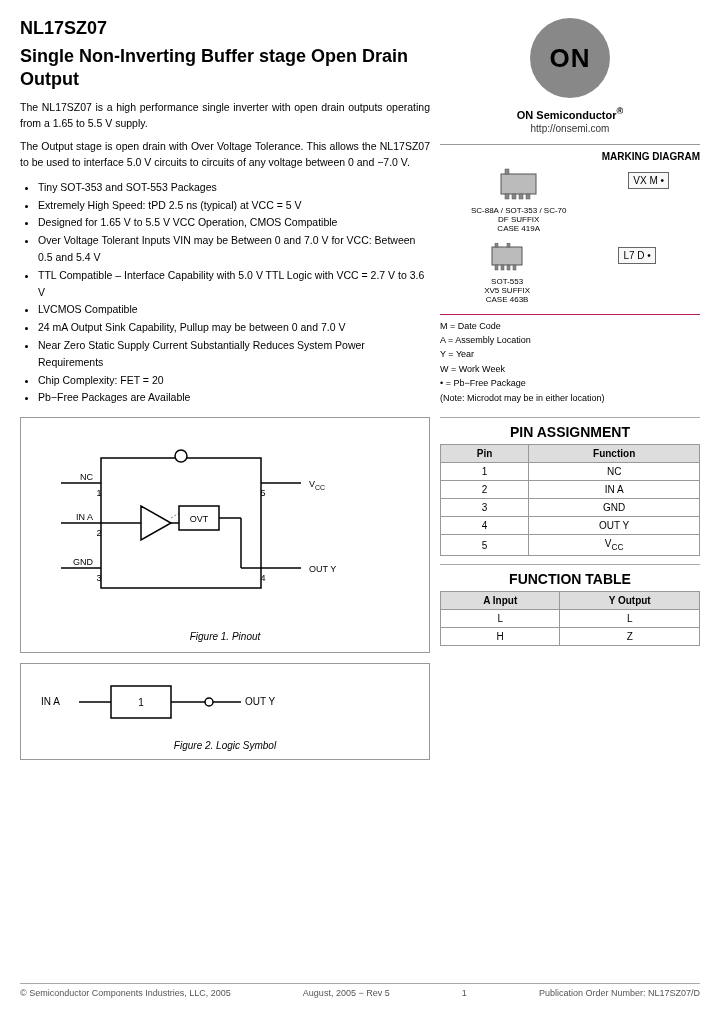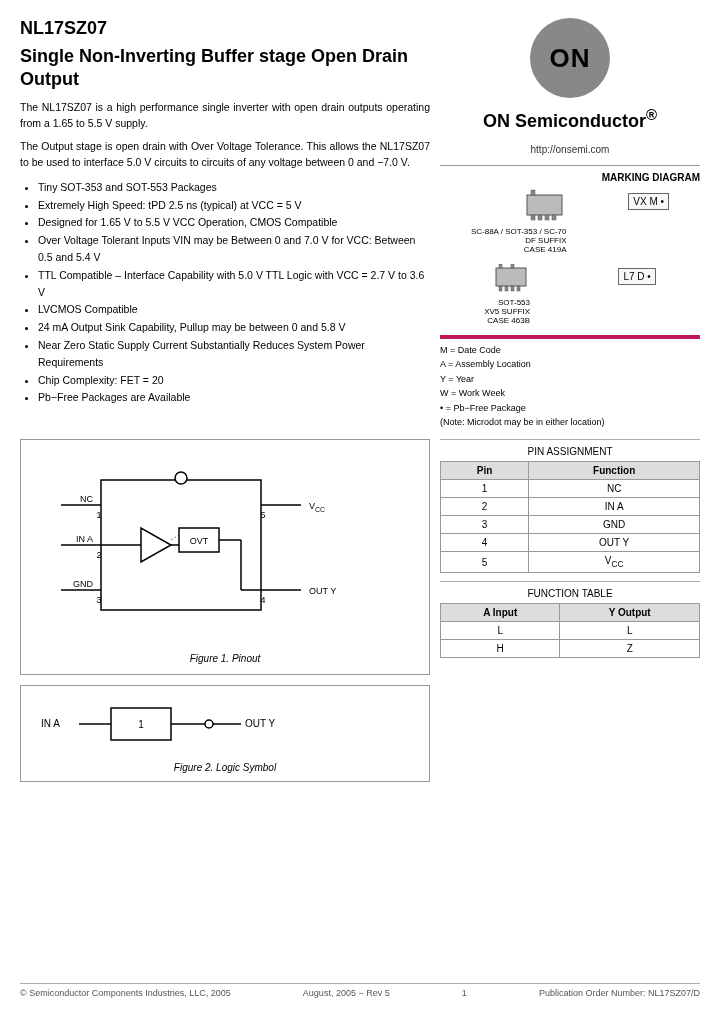--- a/index.html
+++ b/index.html
@@ -72,23 +72,23 @@
       justify-content: center;
       margin-bottom: 8px;
     }
     .on-logo-text {
       color: #000000;
       font-size: 26px;
       font-weight: bold;
       letter-spacing: 1px;
     }
     .company-name {
-      font-size: 18px;
-      font-weight: bold;
-      margin-bottom: 12px;
+      font-size: 11px;
+      font-weight: bold;
+      margin-bottom: 2px;
       text-align: center;
     }
     .website {
       font-size: 10px;
       color: #333;
       margin-bottom: 10px;
       text-align: center;
     }
     .marking-section {
       width: 100%;
@@ -104,40 +104,40 @@
     .marking-row {
       display: flex;
       flex-direction: row;
       justify-content: space-around;
       align-items: flex-start;
       margin-bottom: 10px;
     }
     .marking-item {
       display: flex;
       flex-direction: column;
-      align-items: flex-end;
+      align-items: center;
       font-size: 9px;
     }
     .package-img {
       margin-bottom: 4px;
     }
     .marking-code-box {
       border: 1px solid #666;
       padding: 2px 4px;
       font-size: 9px;
       background: #f8f8f8;
       text-align: center;
       white-space: nowrap;
     }
     .legend-section {
       width: 100%;
       font-size: 9px;
       line-height: 1.6;
       margin-top: 6px;
-      border-top: 4px solid #be185d;
+      border-top: 1px solid #be185d;
       padding-top: 4px;
     }
     
     .main-content {
       display: flex;
       flex-direction: row;
       gap: 10px;
       margin-top: 10px;
     }
     .diagrams-col {
@@ -156,22 +156,22 @@
       background: #fff;
     }
     .diagram-title {
       text-align: center;
       font-size: 10px;
       margin-top: 6px;
       font-style: italic;
     }
     
     .section-title {
-      font-weight: normal;
-      font-size: 10px;
+      font-weight: bold;
+      font-size: 14px;
       text-align: center;
       margin-bottom: 4px;
       border-top: 1px solid #aaa;
       padding-top: 6px;
     }
     table.data-table {
       width: 100%;
       border-collapse: collapse;
       font-size: 10px;
       margin-bottom: 8px;
@@ -228,21 +228,21 @@
       <div class="part-title">Single Non-Inverting Buffer stage Open Drain Output</div>
       <p class="description-text">The NL17SZ07 is a high performance single inverter with open drain outputs operating from a 1.65 to 5.5 V supply.</p>
       <p class="description-text">The Output stage is open drain with Over Voltage Tolerance. This allows the NL17SZ07 to be used to interface 5.0 V circuits to circuits of any voltage between 0 and −7.0 V.</p>
       <ul class="bullet-list">
         <li>Tiny SOT-353 and SOT-553 Packages</li>
         <li>Extremely High Speed: tPD 2.5 ns (typical) at VCC = 5 V</li>
         <li>Designed for 1.65 V to 5.5 V VCC Operation, CMOS Compatible</li>
         <li>Over Voltage Tolerant Inputs VIN may be Between 0 and 7.0 V for VCC: Between 0.5 and 5.4 V</li>
         <li>TTL Compatible – Interface Capability with 5.0 V TTL Logic with VCC = 2.7 V to 3.6 V</li>
         <li>LVCMOS Compatible</li>
-        <li>24 mA Output Sink Capability, Pullup may be between 0 and 5.8 V</li>
+        <li>24 mA Output Sink Capability, Pullup may be between 0 and 7.0 V</li>
         <li>Near Zero Static Supply Current Substantially Reduces System Power Requirements</li>
         <li>Chip Complexity: FET = 20</li>
         <li>Pb−Free Packages are Available</li>
       </ul>
     </div>
 
     <div class="right-col">
 
       <div class="on-logo">
         <span class="on-logo-text">ON</span>

